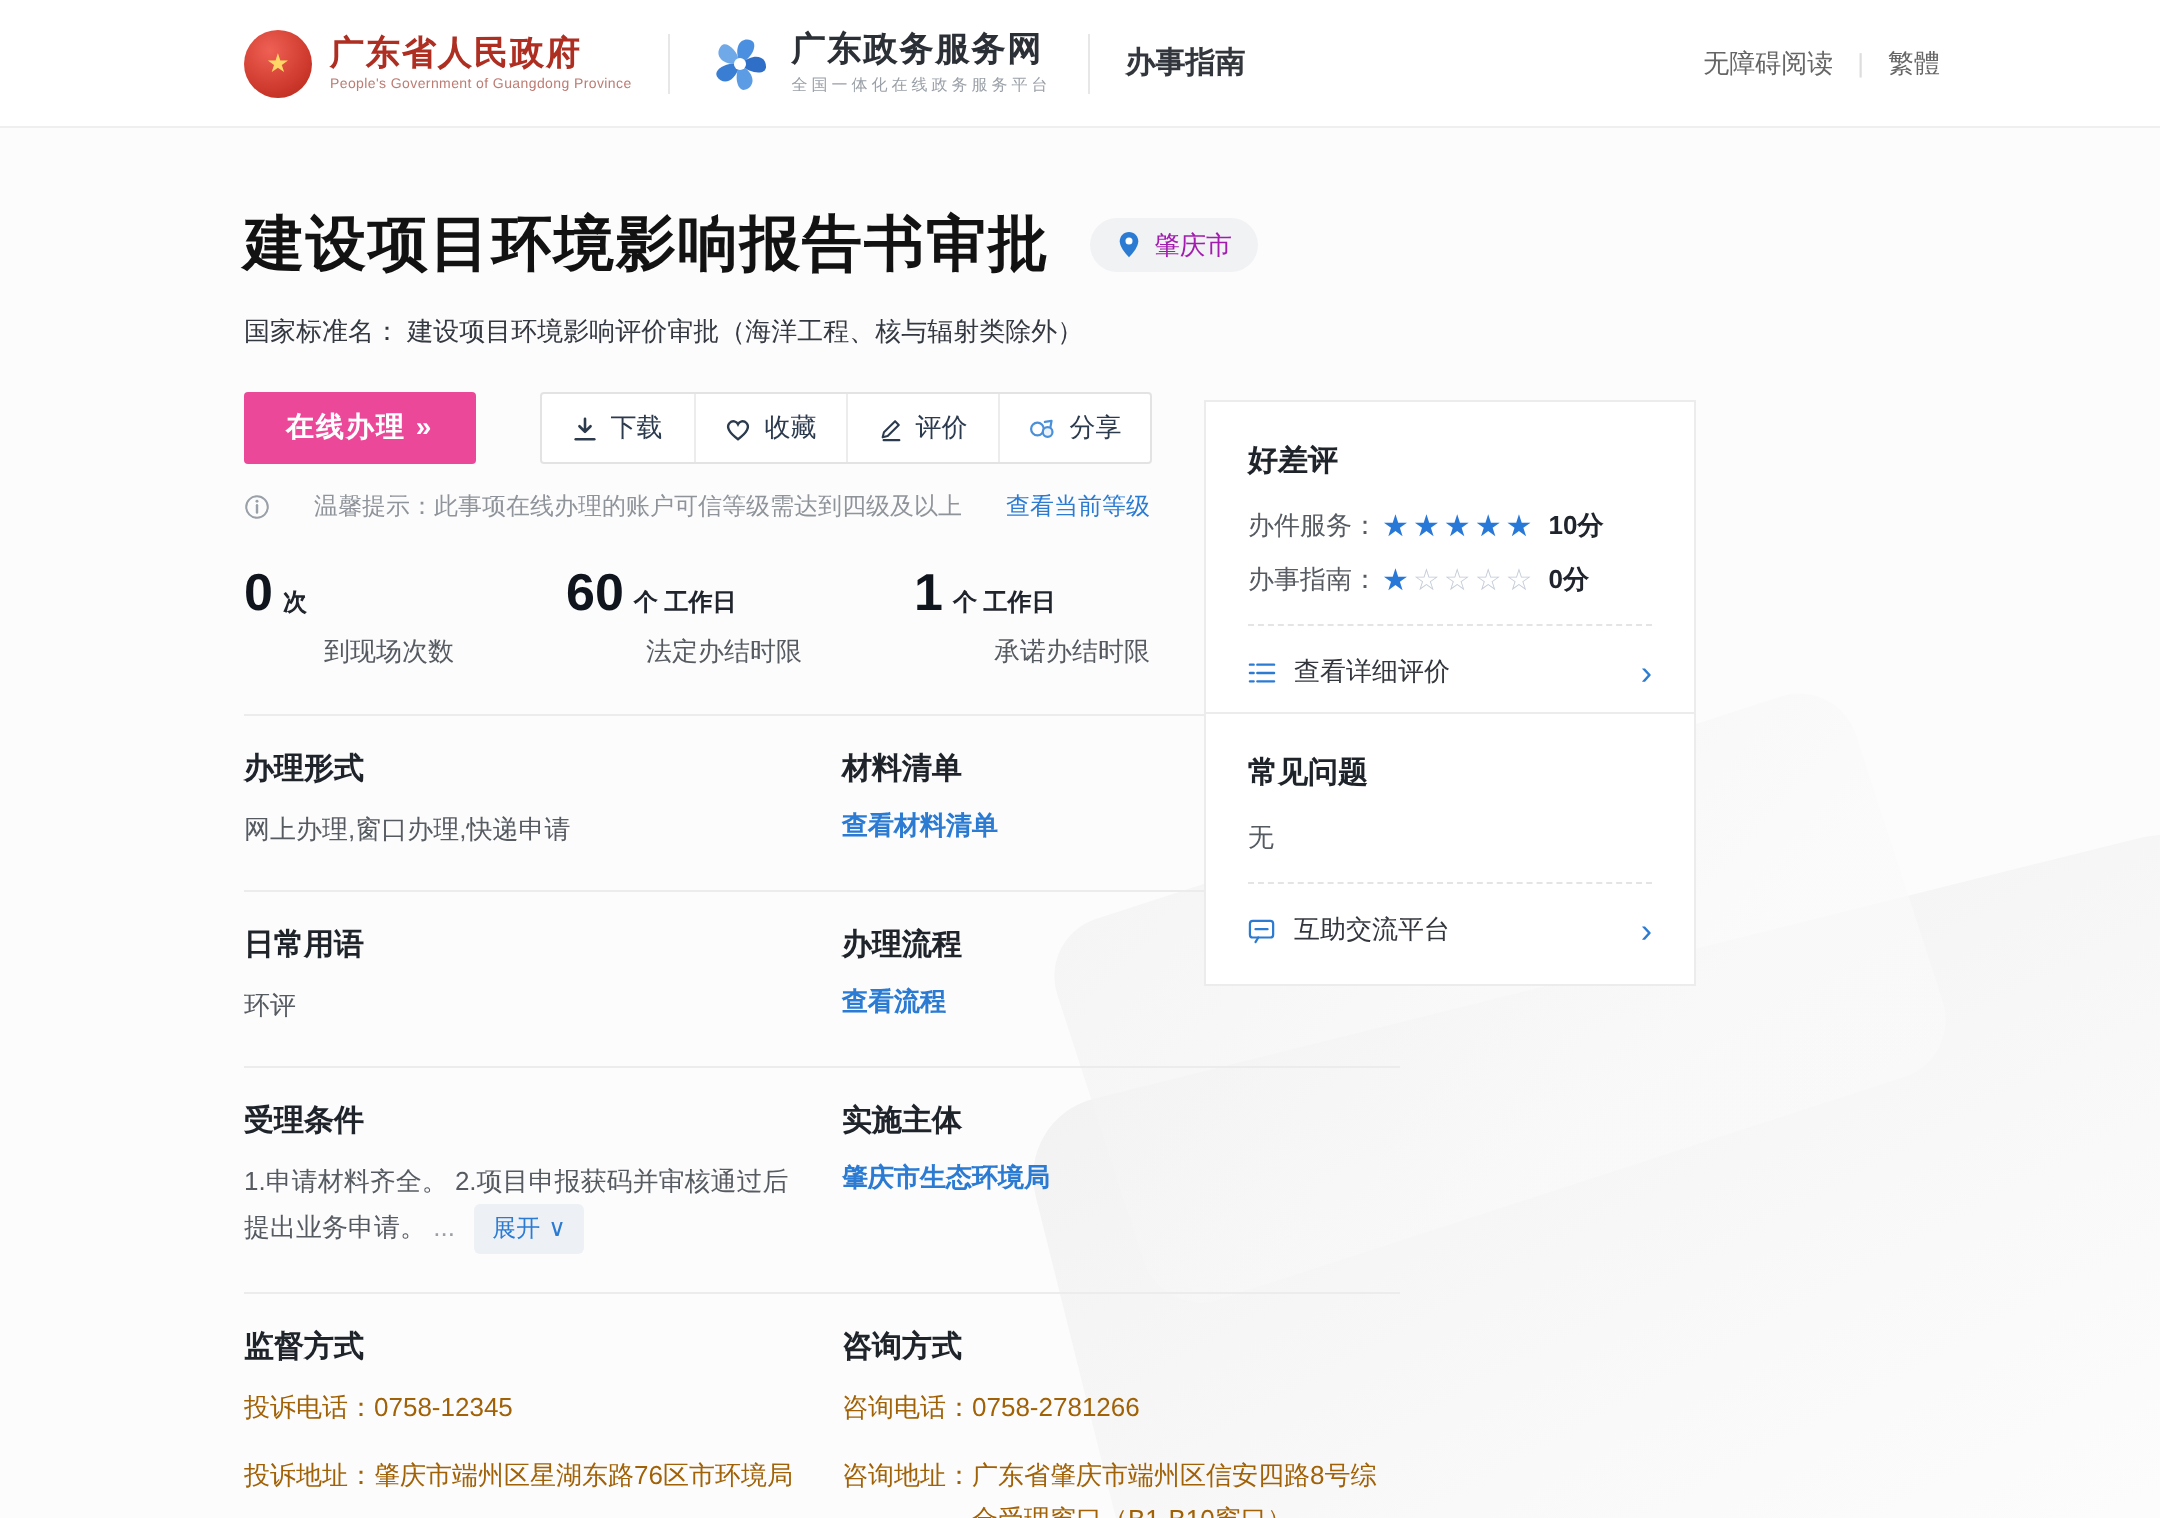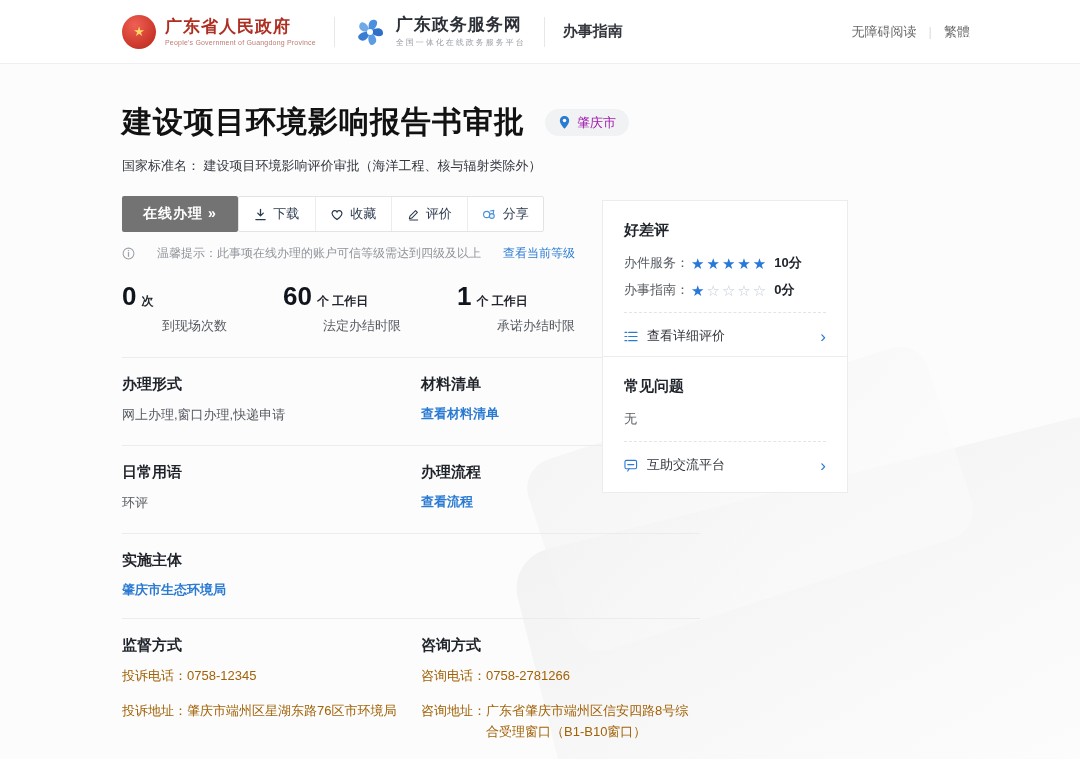--- a/index.html
+++ b/index.html
@@ -44,23 +44,23 @@
   .left-col { width:578px; }
 
   .title-row { display:flex; align-items:center; gap:20px; }
   .page-title { margin:0; font-size:30px; font-weight:700; color:#121212; letter-spacing:1px; }
   .loc-pill { height:27px; padding:0 13px; border-radius:14px; background:#f1f2f4;
     display:inline-flex; align-items:center; gap:6px; font-size:13px; color:#a21caf; cursor:pointer; }
 
   .standard { margin-top:14px; font-size:13px; color:#343840; }
 
   .actions { margin-top:21px; display:flex; height:36px; }
-  .btn-primary { background:#737373; color:#fff; font-size:14px; font-weight:700; border:none;
+  .btn-primary { background:#ec4899; color:#fff; font-size:14px; font-weight:700; border:none;
     border-radius:2px; padding:0 21px; display:flex; align-items:center; cursor:pointer; letter-spacing:1px; }
-  .btn-group { display:flex; margin-left:0; border:1px solid #e3e3e3; border-radius:2px; background:#fff; }
+  .btn-group { display:flex; margin-left:32px; border:1px solid #e3e3e3; border-radius:2px; background:#fff; }
   .btn-item { width:76px; display:flex; align-items:center; justify-content:center; gap:6px;
     font-size:13px; color:#2c3a4e; cursor:pointer; }
   .btn-item + .btn-item { border-left:1px solid #ececec; }
   .btn-item svg { flex:none; }
 
   .tip { margin-top:13px; display:flex; align-items:center; gap:22px; font-size:12px; color:#8f949b; }
   .tip a { color:#2b7bd3; }
 
   .stats { margin-top:21px; display:flex; }
   .stat { margin-right:56px; }
@@ -251,20 +251,31 @@
           <h3 data-interactable="false">日常用语</h3>
           <div class="text" data-interactable="false">环评</div>
         </div>
         <div class="cell cell-r" data-interactable="false">
           <h3 data-interactable="false">办理流程</h3>
           <a class="blink" data-interactable="true">查看流程</a>
         </div>
       </div>
 
       <div class="info-row">
+        <div class="cell cell-l" data-interactable="false">
+          <h3 data-interactable="false">受理条件</h3>
+          <div class="text">
+            <span data-interactable="false">1.申请材料齐全。 2.项目申报获码并审核通过后提出业务申请。</span>
+            <span class="ellipsis" data-interactable="false">...</span>
+            <span class="expand-pill" data-interactable="true">
+              <span data-interactable="false">展开</span>
+              <span data-interactable="false">∨</span>
+            </span>
+          </div>
+        </div>
         <div class="cell cell-r" data-interactable="false">
           <h3 data-interactable="false">实施主体</h3>
           <a class="blink" data-interactable="true">肇庆市生态环境局</a>
         </div>
       </div>
 
       <div class="info-row">
         <div class="cell cell-l" data-interactable="false">
           <h3 data-interactable="false">监督方式</h3>
           <div class="kv" data-interactable="false">

